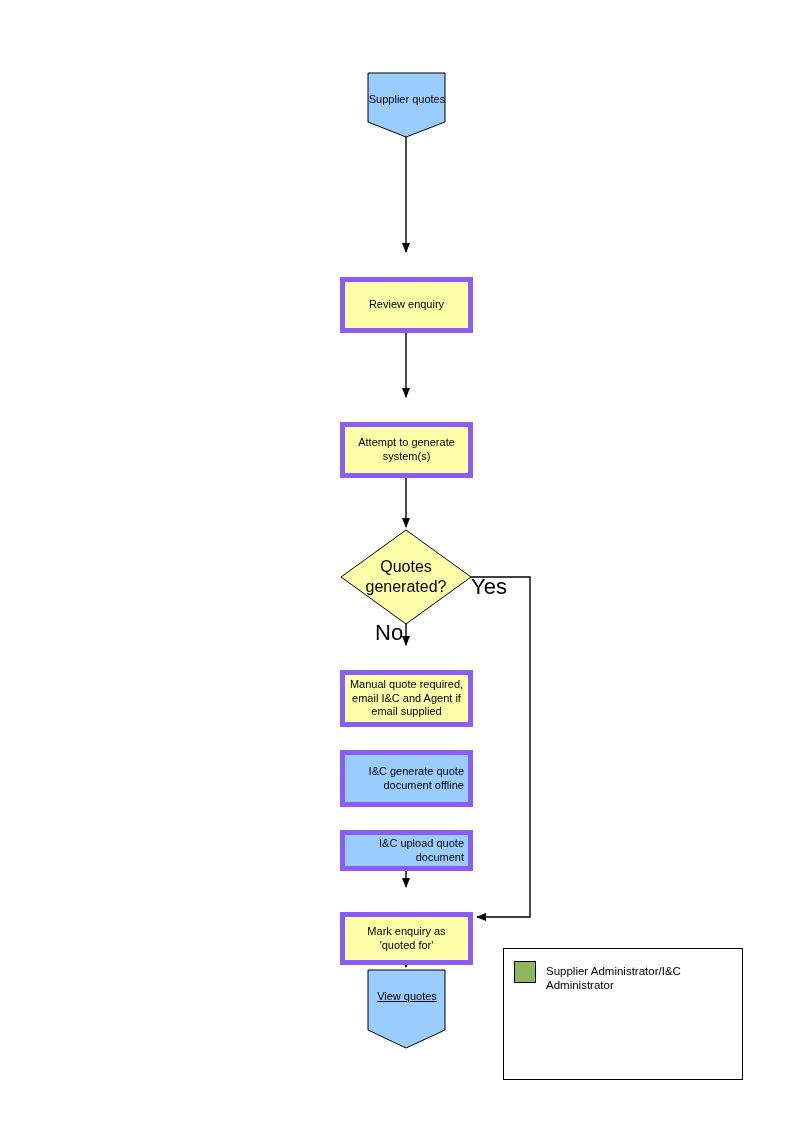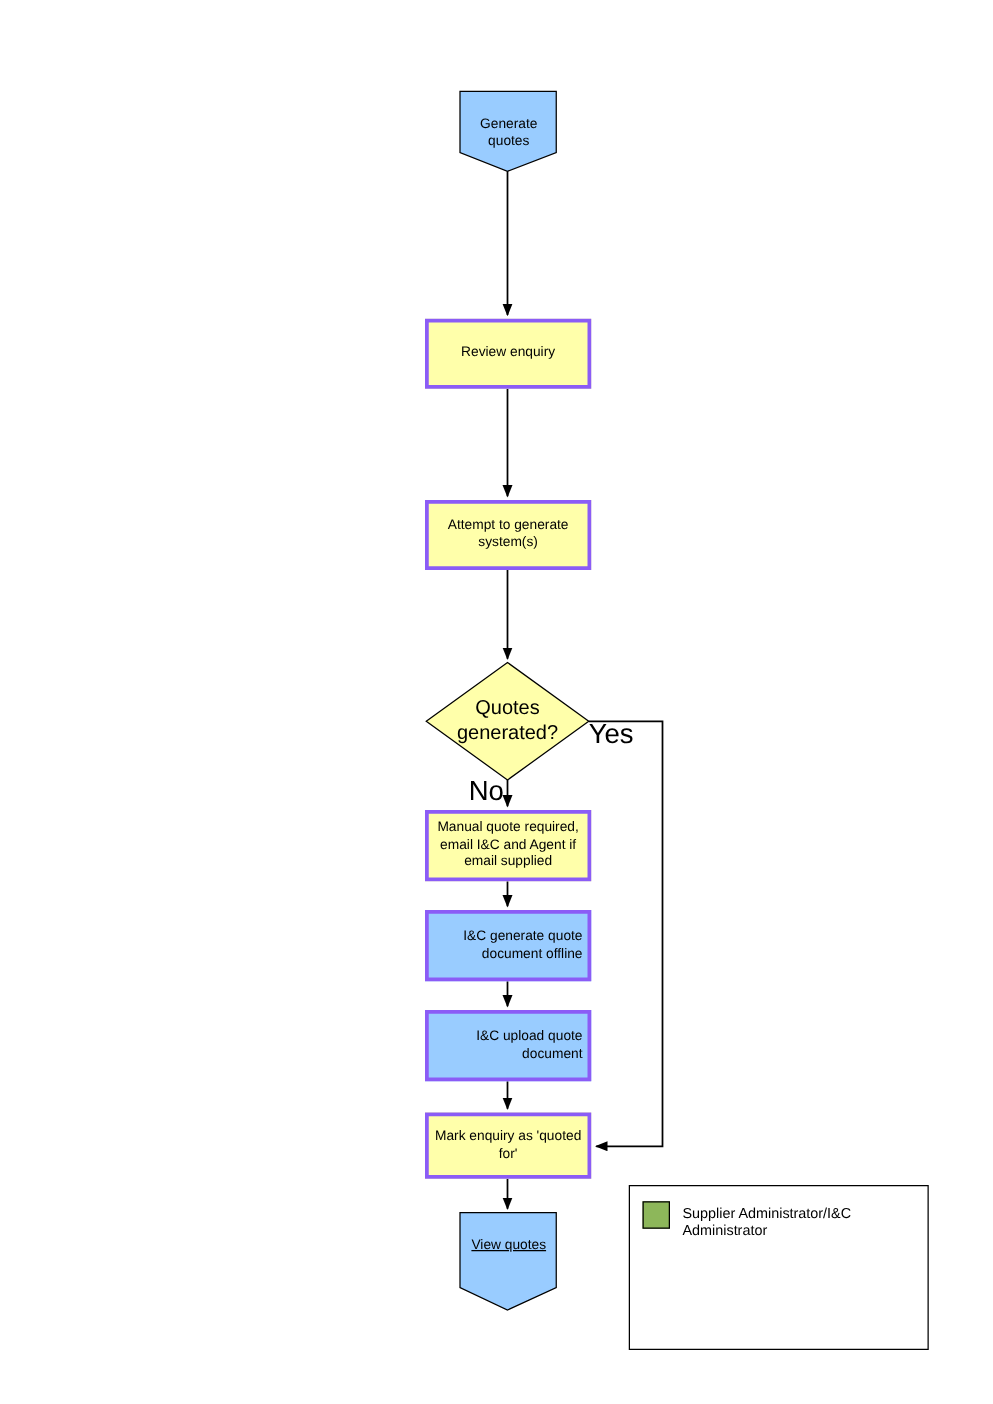--- a/index.html
+++ b/index.html
@@ -17,29 +17,30 @@
   #canvas {
     position: absolute;
     left: 0;
     top: 0;
     width: 794px;
     height: 1123px;
   }
   .node {
     position: absolute;
     box-sizing: border-box;
-    border: 3px solid #8b5cf6;
+    border: 5px solid #8b5cf6;
     display: flex;
     align-items: center;
     justify-content: center;
     text-align: center;
     font-size: 11px;
     line-height: 1.25;
     color: #000000;
     padding: 2px 4px;
+    margin-top: 22px;
   }
   .node-blue { background: #99ccff; text-align: right; }
   .node-yellow { background: #ffffaa; }
 
   
   .pentagon {
     position: absolute;
     box-sizing: border-box;
     background: #99ccff;
     display: flex;
@@ -142,21 +143,21 @@
   <line x1="406" y1="624" x2="406" y2="645" stroke="#000000" stroke-width="1.4" marker-end="url(#arrowhead)"></line>
   <line x1="406" y1="705" x2="406" y2="725" stroke="#000000" stroke-width="1.4" marker-end="url(#arrowhead)"></line>
   <line x1="406" y1="785" x2="406" y2="805" stroke="#000000" stroke-width="1.4" marker-end="url(#arrowhead)"></line>
   <line x1="406" y1="865" x2="406" y2="887" stroke="#000000" stroke-width="1.4" marker-end="url(#arrowhead)"></line>
   <line x1="406" y1="943" x2="406" y2="967" stroke="#000000" stroke-width="1.4" marker-end="url(#arrowhead)"></line>
 
   <path d="M471,577 L530,577 L530,917 L477,917" fill="none" stroke="#000000" stroke-width="1.4" marker-end="url(#arrowhead)"></path>
 </svg>
 
 <div class="pentagon" style="left:368px; top:73px; width:78px; height:64px; background:transparent;">
-  <div class="ptext">Generate quotes</div>
+  <div class="ptext">Supplier quotes</div>
 </div>
 
 <div class="node node-yellow" style="left:340px; top:255px; width:133px; height:56px;">
   <span>Review enquiry</span>
 </div>
 
 <div class="node node-yellow" style="left:340px; top:400px; width:133px; height:56px;">
   <span>Attempt to generate system(s)</span>
 </div>
 
@@ -168,21 +169,21 @@
 <div class="edge-label" style="left:375px; top:622px;">No</div>
 
 <div class="node node-yellow" style="left:340px; top:648px; width:133px; height:57px;">
   <span>Manual quote required, email I&amp;C and Agent if email supplied</span>
 </div>
 
 <div class="node node-blue" style="left:340px; top:728px; width:133px; height:57px;">
   <span>I&amp;C generate quote document offline</span>
 </div>
 
-<div class="node node-blue" style="left:340px; top:808px; width:133px; height:57px;">
+<div class="node node-blue" style="left:340px; top:808px; width:133px; height:41px;">
   <span>I&amp;C upload quote document</span>
 </div>
 
 <div class="node node-yellow" style="left:340px; top:890px; width:133px; height:53px;">
   <span>Mark enquiry as 'quoted for'</span>
 </div>
 
 <div class="pentagon" style="left:368px; top:970px; width:78px; height:78px; background:transparent;text-decoration:underline;">
   <div class="ptext">View quotes</div>
 </div>

